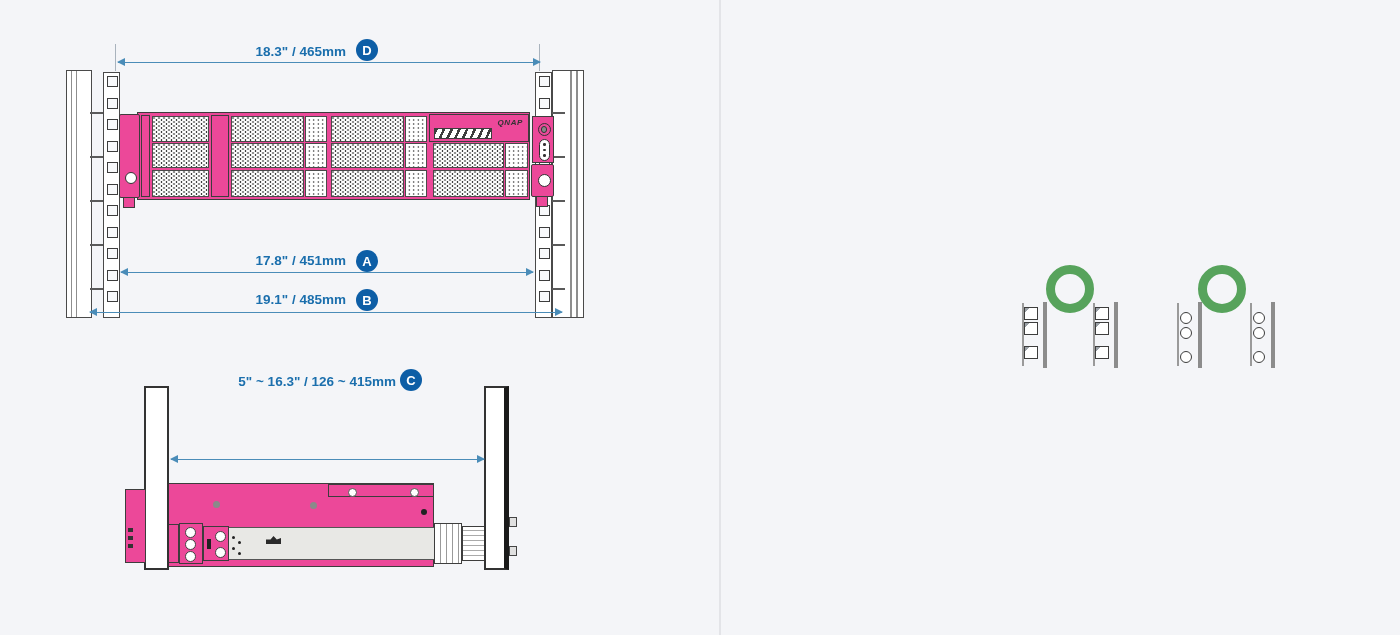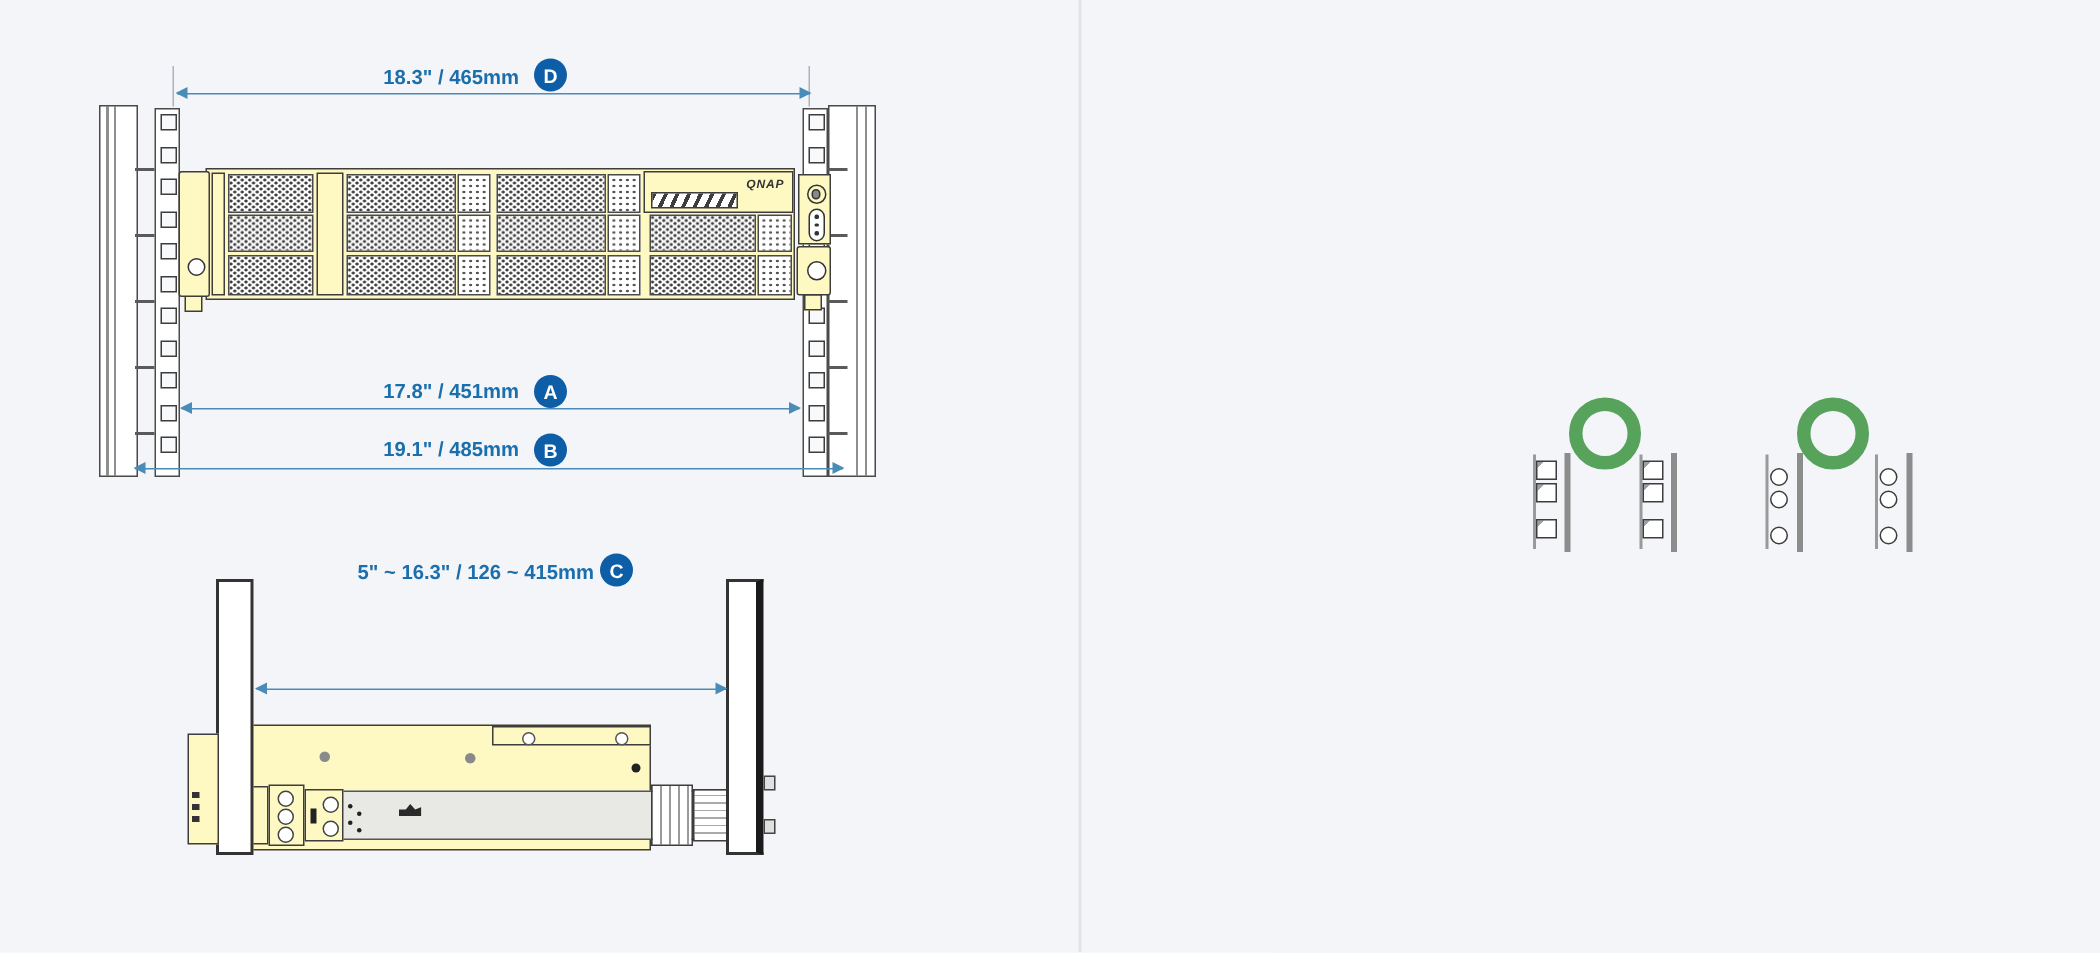--- a/index.html
+++ b/index.html
@@ -22,21 +22,21 @@
 
   
   .post{border:1.5px solid #4a4a4a;z-index:1;}
   .postL{background:linear-gradient(90deg,#fff 0 4px,#8e8e8e 4px 5.5px,#fff 5.5px 9px,#8e8e8e 9px 10.5px,#fff 10.5px);}
   .postR{background:linear-gradient(270deg,#fff 0 5px,#8e8e8e 5px 6.5px,#fff 6.5px 11px,#8e8e8e 11px 12.5px,#fff 12.5px);}
   .rail{border:1.5px solid #4a4a4a;background:#fff;z-index:1;overflow:hidden;}
   .rhole{position:absolute;left:2.5px;width:9px;height:9px;border:1.5px solid #3d3d3d;background:#f8f9fb;}
   .tick{position:absolute;width:13px;height:2px;background:#5a5a5a;z-index:1;}
 
   
-  .panel{border:1.5px solid #3d3d3d;background:#fef9c3;}
+  .panel{border:1.5px solid #3d3d3d;background:#ec4899;}
   .mesh{border:1px solid #4a4a4a;background-color:#fff;
     background-image:radial-gradient(circle,#3d3d3d 0.9px,transparent 1.15px),
                      radial-gradient(circle,#3d3d3d 0.9px,transparent 1.15px);
     background-size:5px 4px,5px 4px;background-position:1px 1px,3.5px 3px;z-index:3;}
   .latch{border:1px solid #4a4a4a;background-color:#fff;
     background-image:radial-gradient(circle,#555 0.8px,transparent 1.05px);
     background-size:4.5px 4px;background-position:1px 1px;z-index:3;}
   .hatch{border:1px solid #3d3d3d;background:repeating-linear-gradient(115deg,#3d3d3d 0 2.5px,#fff 2.5px 7px);}
   .hole-c{border:1.4px solid #333;border-radius:50%;background:#fff;position:absolute;}
   .pwr{position:absolute;width:11px;height:11px;border:1.3px solid #333;border-radius:50%;

